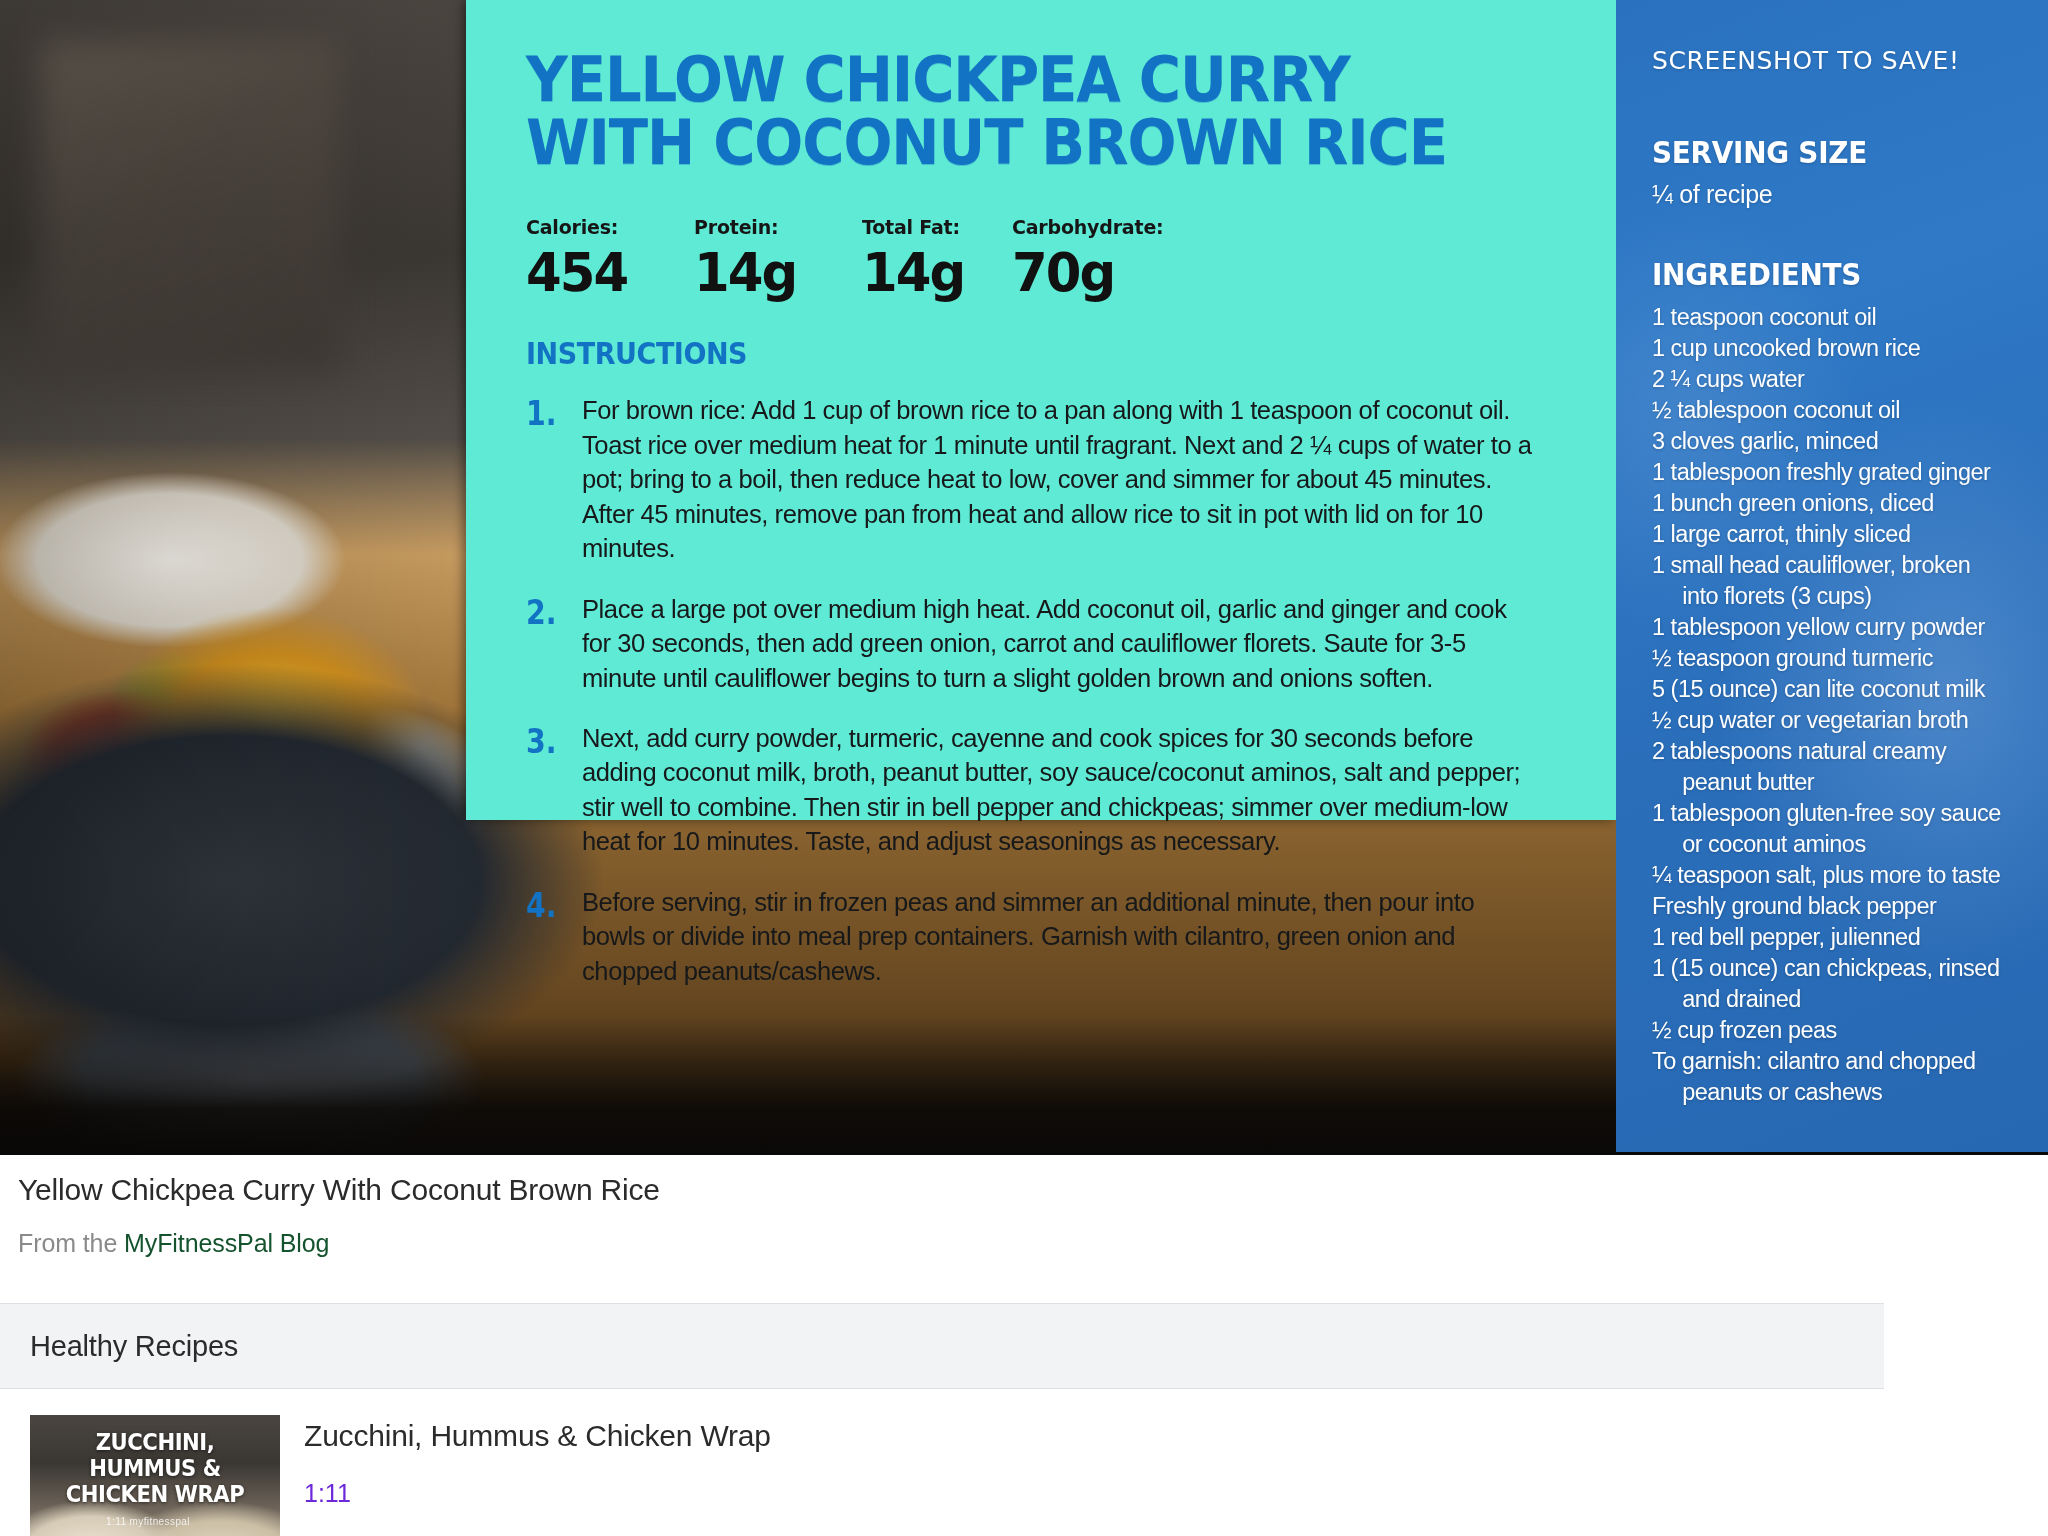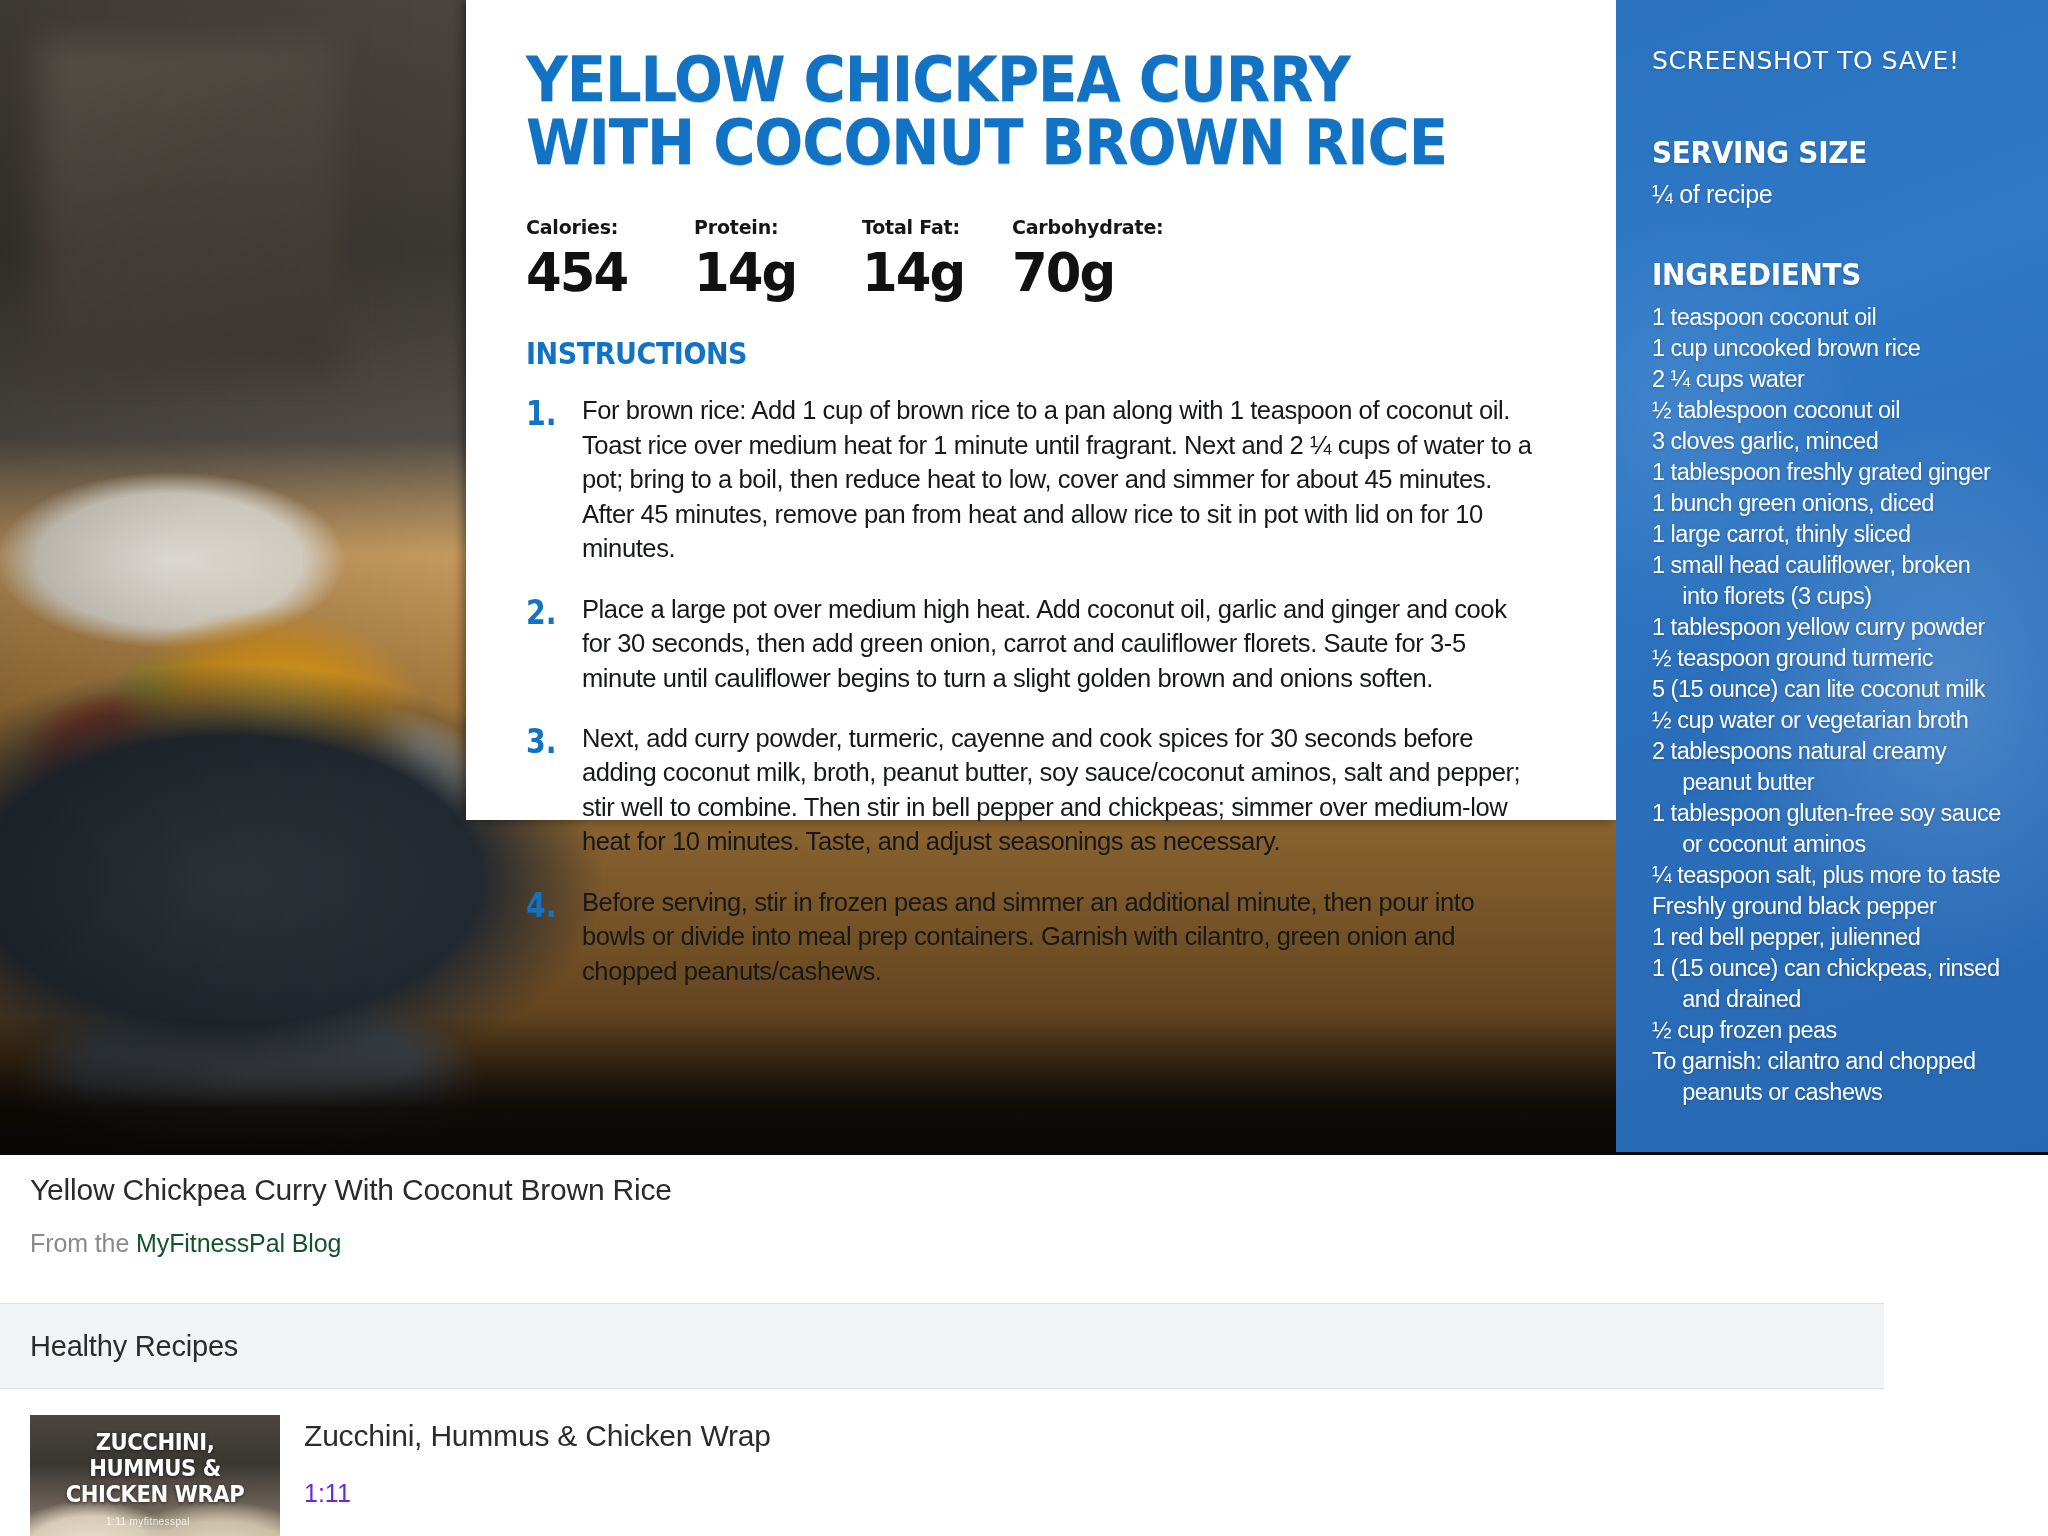--- a/index.html
+++ b/index.html
@@ -57,21 +57,21 @@
     left: 0; top: 0; width: 470px; height: 1155px;
     background: linear-gradient(to right, rgba(0,0,0,.18), rgba(0,0,0,0));
     pointer-events: none;
   }
 
   
   .card-white {
     position: absolute;
     left: 466px; top: 0;
     width: 1150px; height: 820px;
-    background: #ffffff;
+    background: #5eead4;
     box-shadow: -3px 0 10px rgba(0,0,0,.45);
     z-index: 3;
   }
   .card-inner { padding: 48px 40px 0 60px; }
 
   .recipe-title {
     color: #1273c4;
     font-family: "DejaVu Sans", sans-serif;
     font-weight: 700;
     font-size: 62px;
@@ -196,21 +196,21 @@
     text-shadow: 0 1px 3px rgba(0,0,0,.2);
     white-space: pre-wrap;
   }
 
   
   .meta {
     position: absolute;
     left: 0; top: 1155px;
     width: 2048px;
     background: #ffffff;
-    padding: 18px 30px 26px 30px;
+    padding: 18px 30px 26px 18px;
   }
   .meta-title {
     font-size: 30px;
     color: #2b2b2b;
     letter-spacing: -.2px;
     margin-bottom: 22px;
   }
   .meta-sub {
     font-size: 25px;
     color: #8a8a8a;

